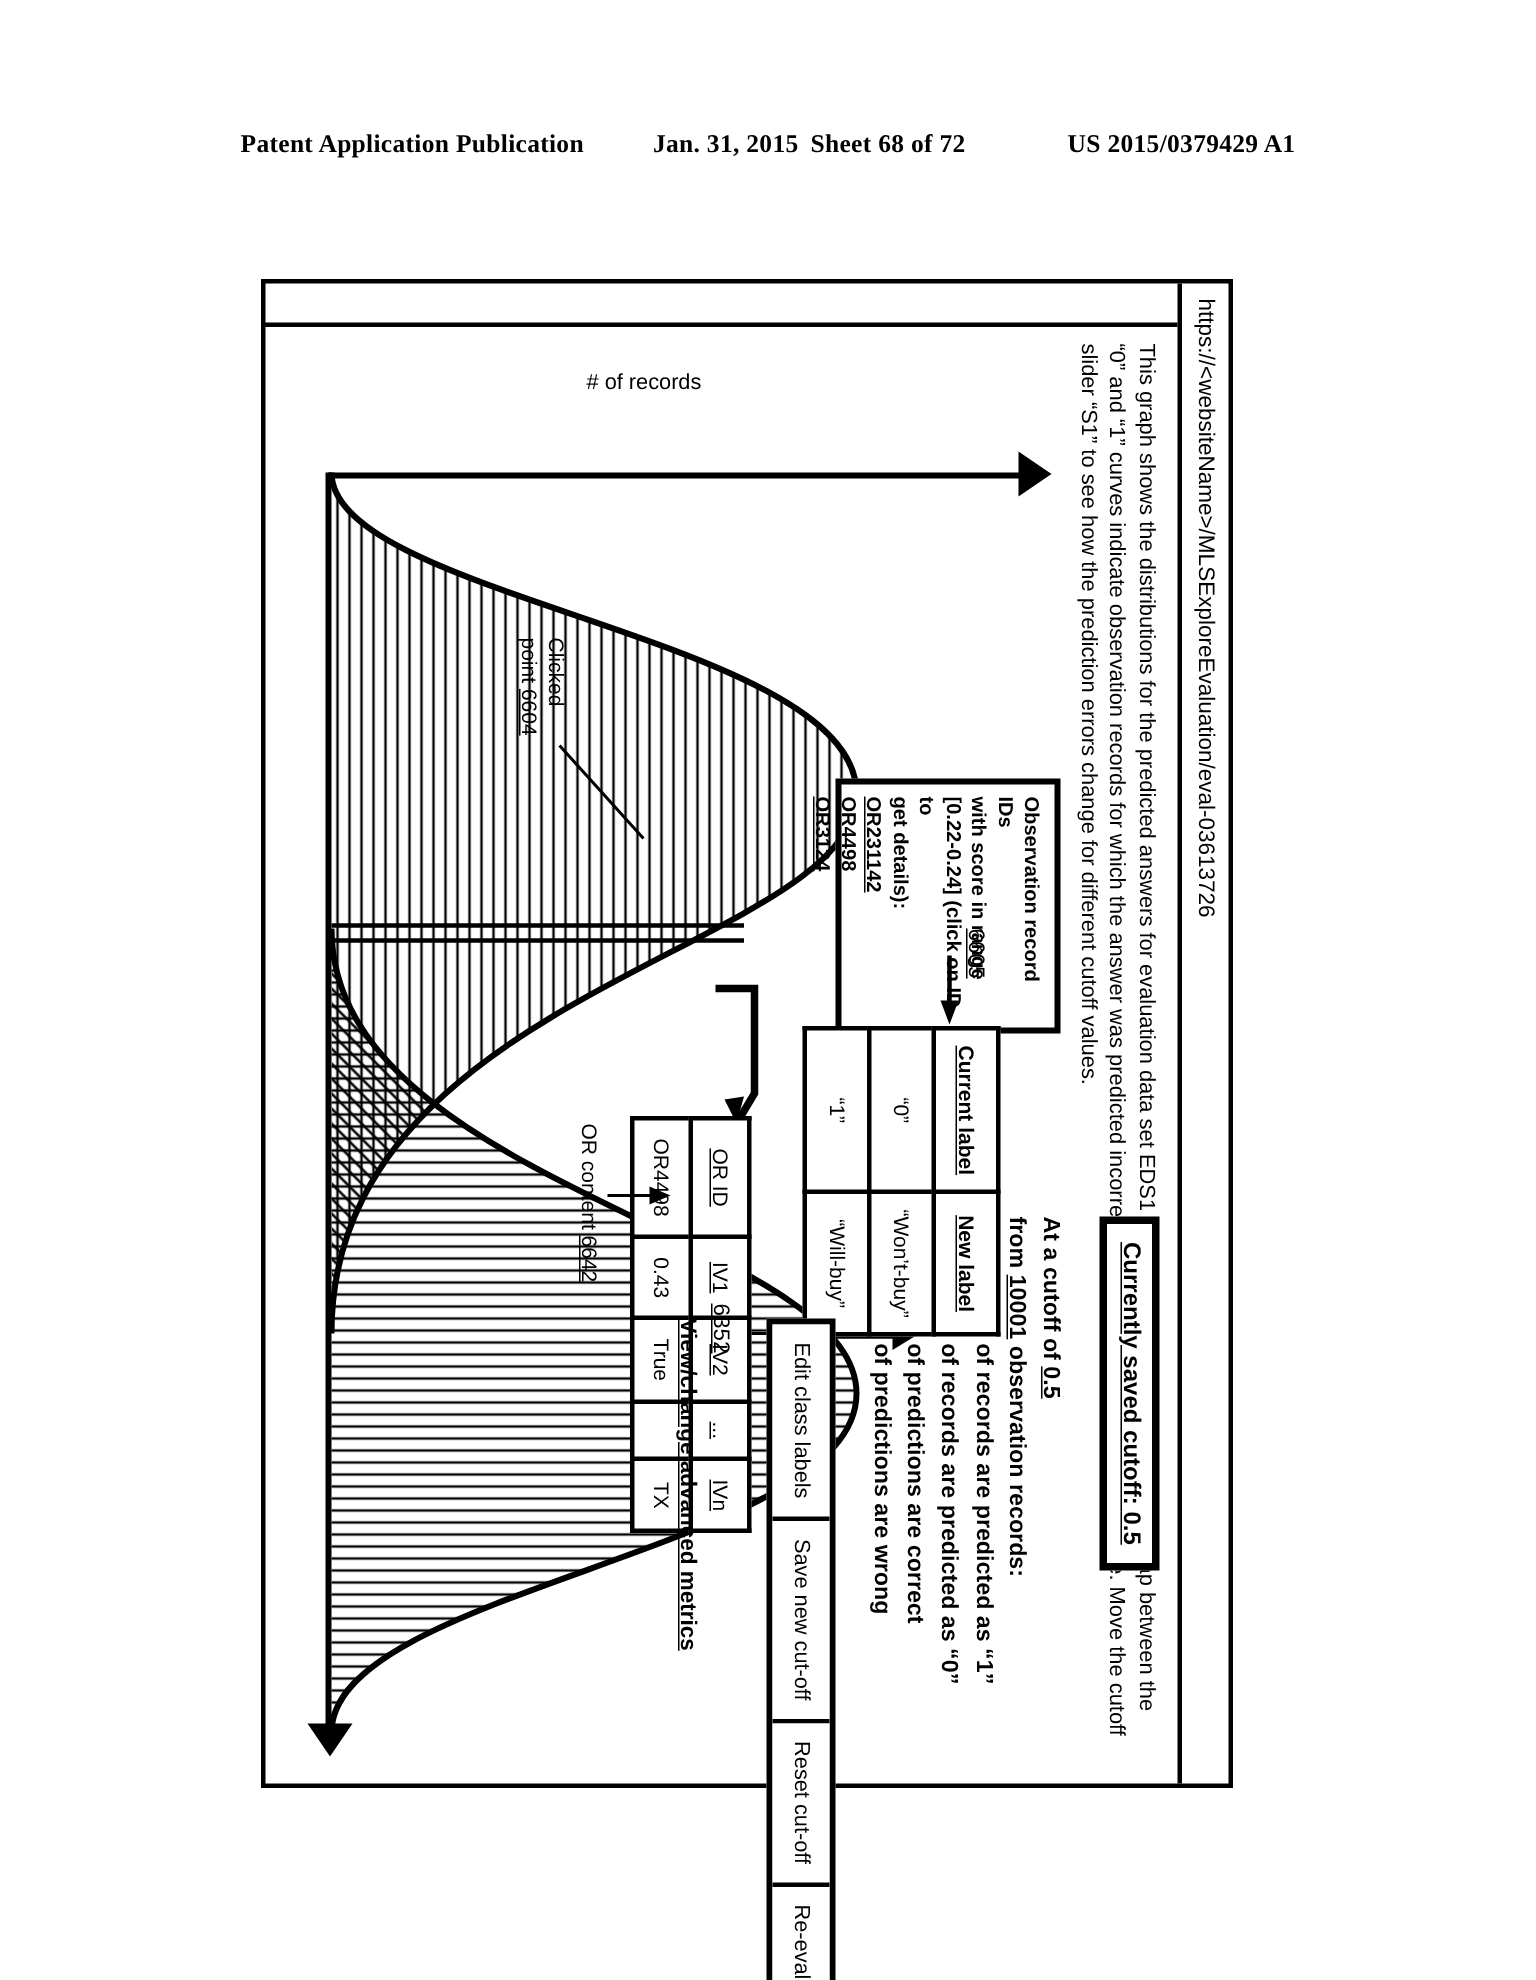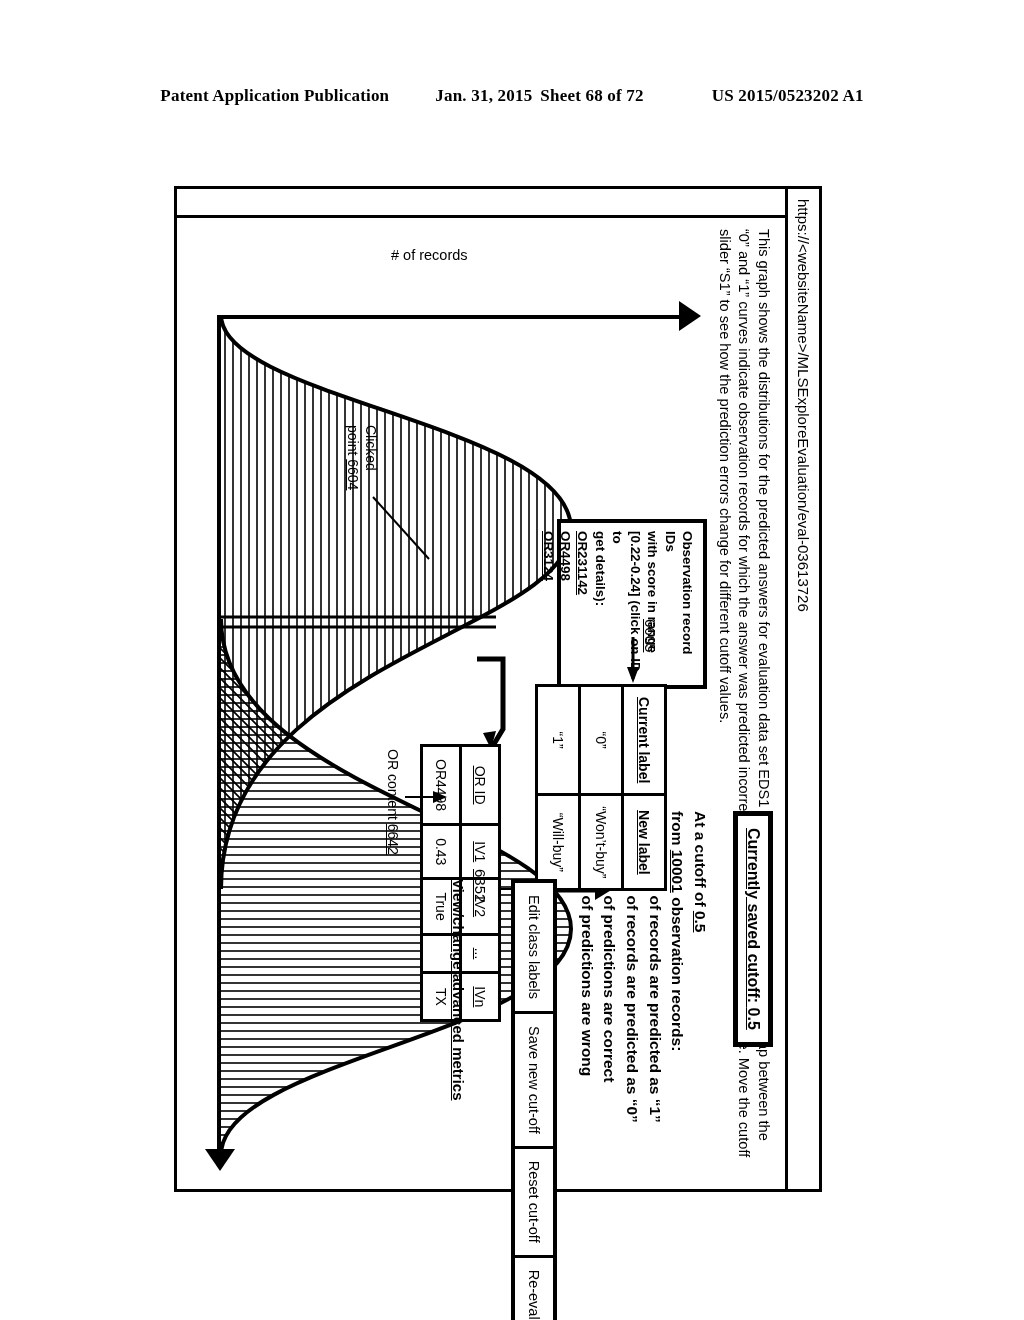--- a/index.html
+++ b/index.html
@@ -207,21 +207,21 @@
     font-size:14px;line-height:1.25;white-space:nowrap;
   }
   .anno u{text-decoration:underline;}
 
   svg.overlay{position:absolute;left:0;top:0;pointer-events:none;}
 </style>
 </head>
 <body>
 
 <div class="pat-header">
-  <span class="hs1">Patent Application Publication</span><span class="hs2">Jan. 31, 2015</span><span class="hs3">Sheet 68 of 72</span><span>US 2015/0523202 A1</span>
+  <span class="hs1">Patent Application Publication</span><span class="hs2">Jan. 31, 2015</span><span class="hs3">Sheet 68 of 72</span><span>US 2015/0379429 A1</span>
 </div>
 
 <div class="fig-label">FIG. 66</div>
 
 <div id="rotwrap">
   <div id="browser">
 
     <div class="urlbar">
       <div class="urltext">https://&lt;websiteName&gt;/MLSExploreEvaluation/eval-03613726</div>
     </div>

